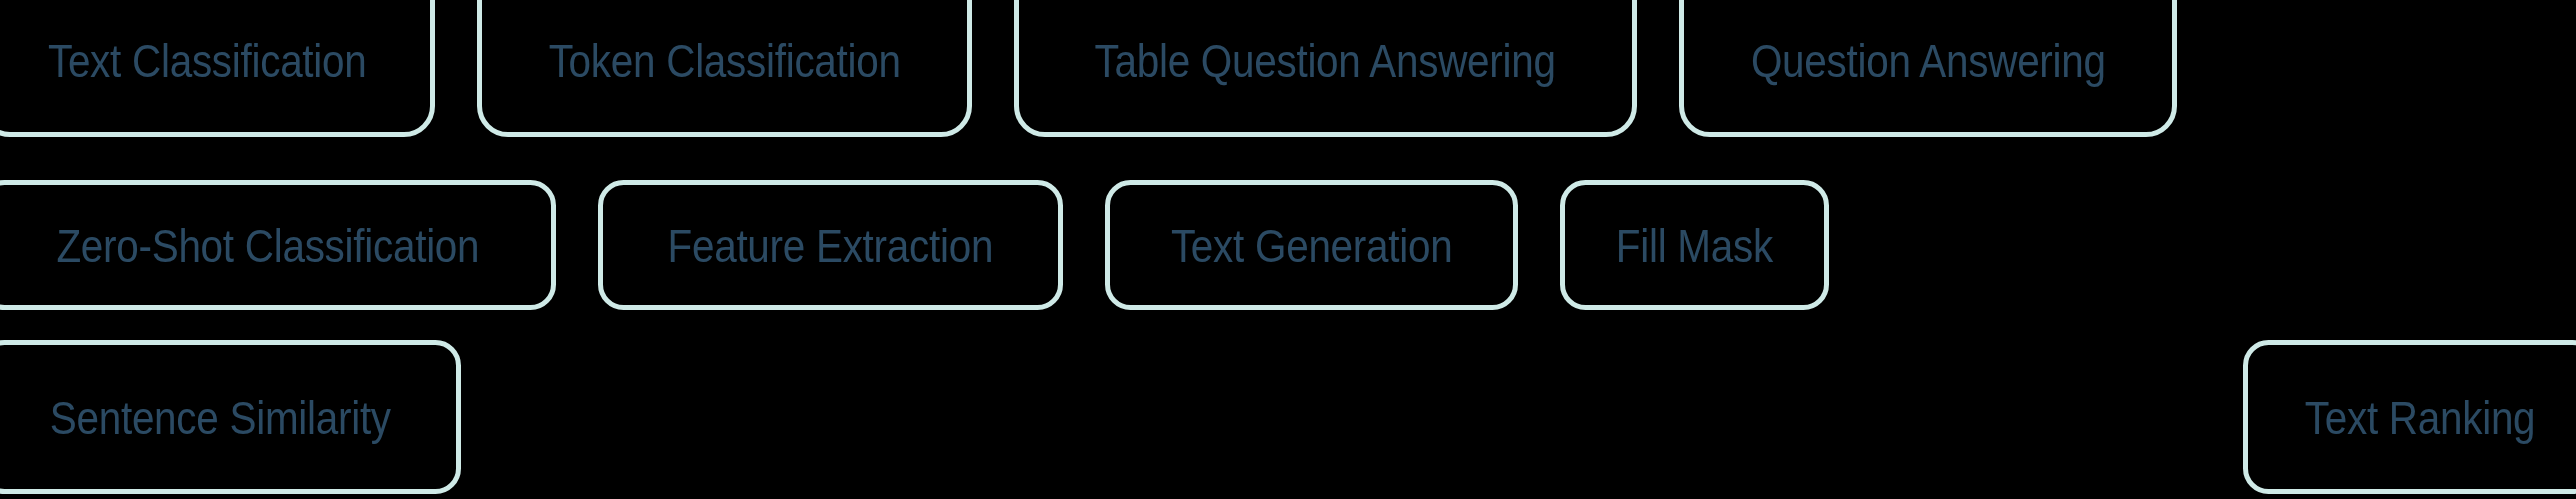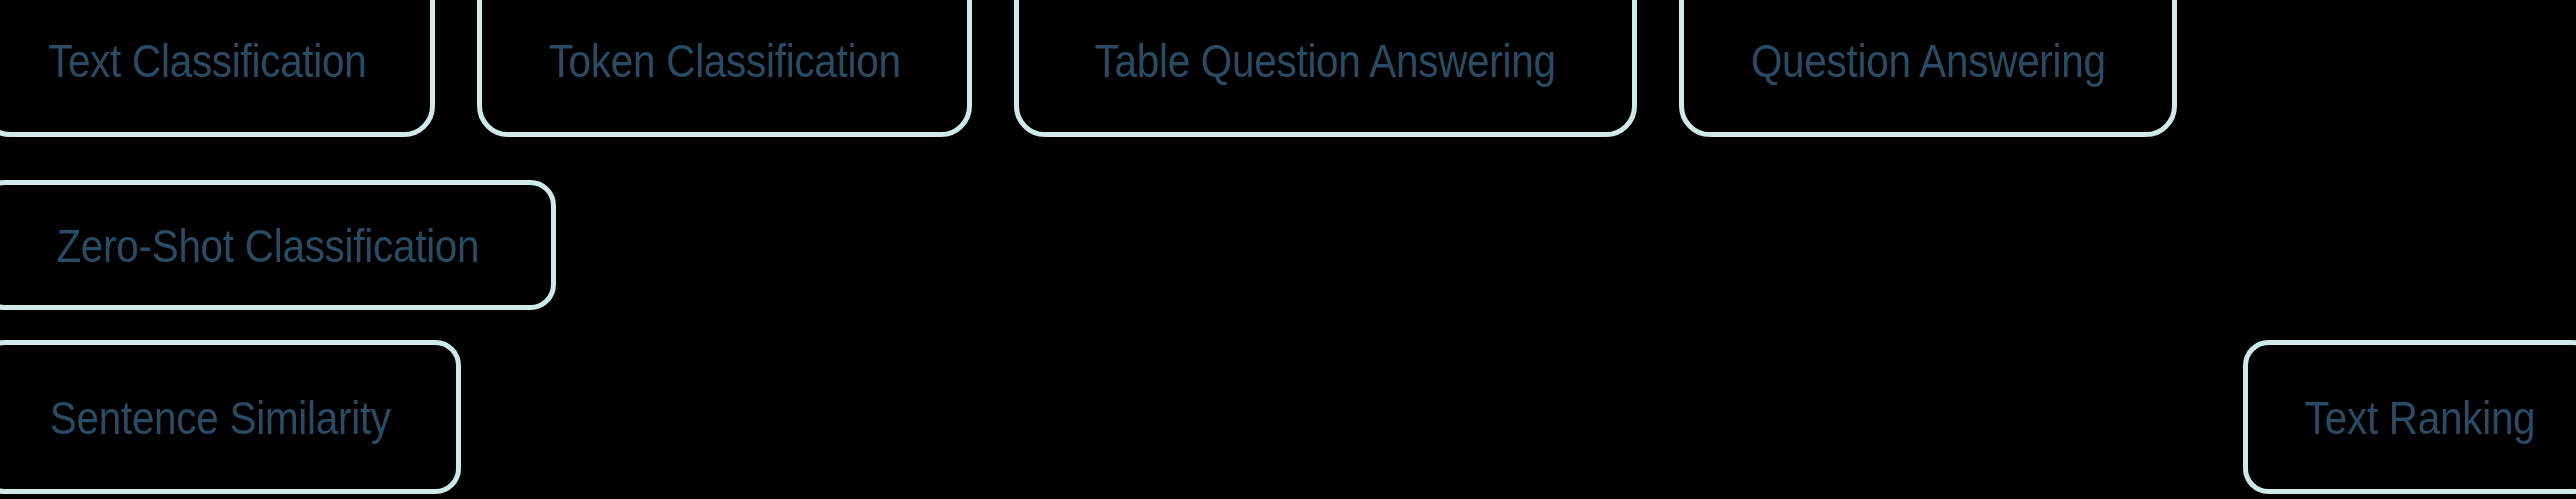--- a/index.html
+++ b/index.html
@@ -118,20 +118,29 @@
     </div>
     <div class="tag-chip">
       <span class="tag-label">Question Answering</span>
     </div>
   </div>
 
   <div class="tag-row" id="tag-row-2">
     <div class="tag-chip">
       <span class="tag-label">Zero-Shot Classification</span>
     </div>
+    <div class="tag-chip">
+      <span class="tag-label">Feature Extraction</span>
+    </div>
+    <div class="tag-chip">
+      <span class="tag-label">Text Generation</span>
+    </div>
+    <div class="tag-chip">
+      <span class="tag-label">Fill Mask</span>
+    </div>
   </div>
 
   <div class="tag-row" id="tag-row-3">
     <div class="tag-chip">
       <span class="tag-label">Sentence Similarity</span>
     </div>
     <div class="tag-chip">
       <span class="tag-label">Text Ranking</span>
     </div>
   </div>

